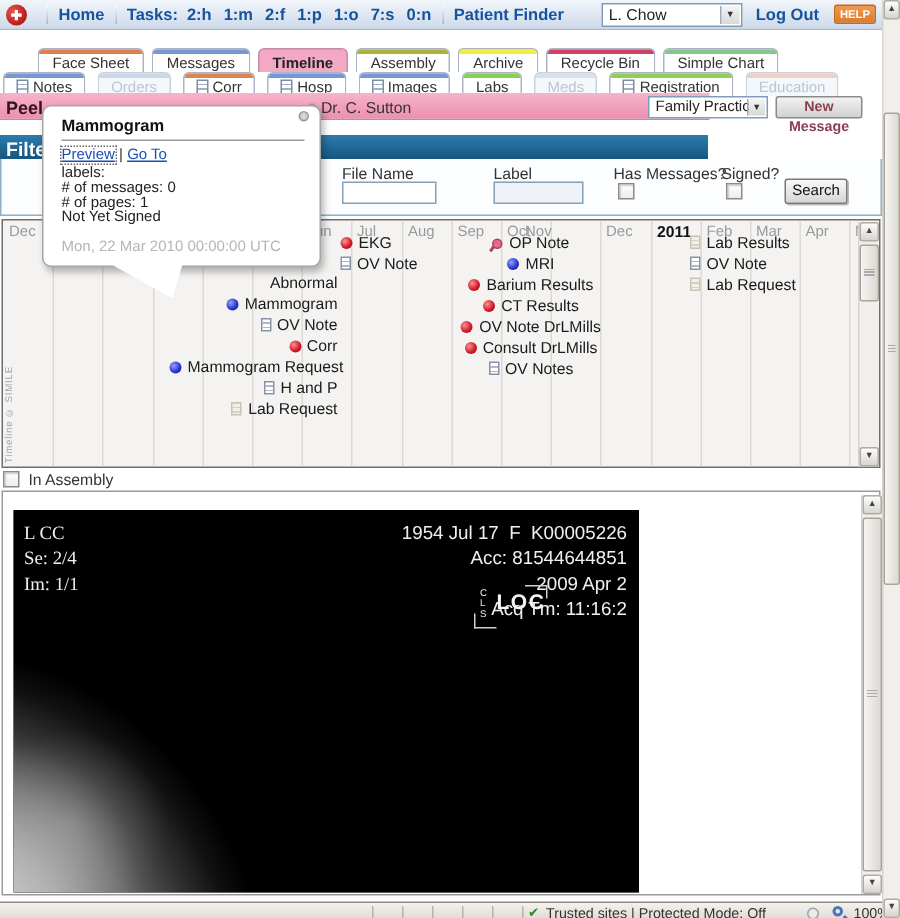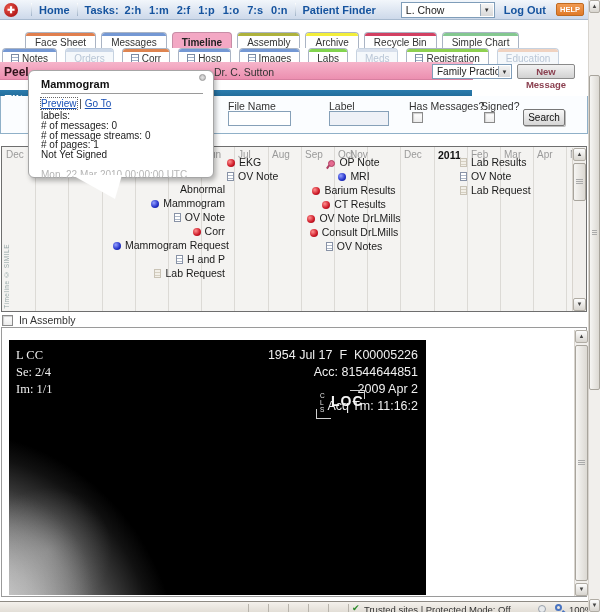--- a/index.html
+++ b/index.html
@@ -51,21 +51,21 @@
   .practiceselect { position:absolute; left:432px; top:2px; width:80px; height:15px; border:1px solid #7f9db9;
     background:#fff; font-size:10px; color:#222; padding:1px 0 0 4px; }
   .practiceselect .selbtn { width:12px; }
   .newmsg { position:absolute; left:517px; top:2px; width:58px; height:15px;
     background:linear-gradient(#f2f2f2,#d2d2d2); border:1px solid #8a8a8a; border-radius:2px;
     font-size:9.5px; font-weight:bold; color:#8b4050; text-align:center; line-height:13px; }
 
   
   .filterbar { position:absolute; left:0; top:90px; width:472px; height:16px;
     background:linear-gradient(#2b7cae,#16567e); color:#fff; font-size:13px; font-weight:bold; padding:2px 0 0 4px; }
-  .filterpanel { position:absolute; left:0; top:96px; width:588px; height:38px;
+  .filterpanel { position:absolute; left:0; top:106px; width:588px; height:38px;
     background:#fbfdff; border:1px solid #8fb0c8; border-top:none; }
   .flabel { position:absolute; top:4px; font-size:10.5px; color:#333; }
   .finput { position:absolute; top:15px; height:15px; border:1px solid #86a0b8; background:#fff; font-size:10px; padding:0 2px; }
   .chk { position:absolute; width:11px; height:11px; border:1px solid #8a8a8a;
     background:linear-gradient(#fff,#ececec); box-shadow:inset 1px 1px 1px #ccc; }
   .searchbtn { position:absolute; left:522px; top:13px; width:42px; height:17px;
     background:linear-gradient(#f8f8f8,#d6d6d6); border:1px solid #777; border-radius:2px;
     font-size:10px; color:#111; text-align:center; line-height:15px; box-shadow:1px 1px 0 #bbb; }
 
   
@@ -348,21 +348,20 @@
     <div class="tooltip">
       <div class="tiptitle">Mammogram</div>
       <hr class="tiphr">
       <div class="tiplinks">
         <span class="tiplink focus">Preview</span>
         <span>|</span>
         <span class="tiplink">Go To</span>
       </div>
       <div class="tipline">labels:</div>
       <div class="tipline"># of messages: 0</div>
-      <div class="tipline"># of message streams: 0</div>
       <div class="tipline"># of pages: 1</div>
       <div class="tipline">Not Yet Signed</div>
       <div class="tipdate">Mon, 22 Mar 2010 00:00:00 UTC</div>
       <div class="tipclose"></div>
     </div>
   </div>
 
 </div>
 
 </body></html>

